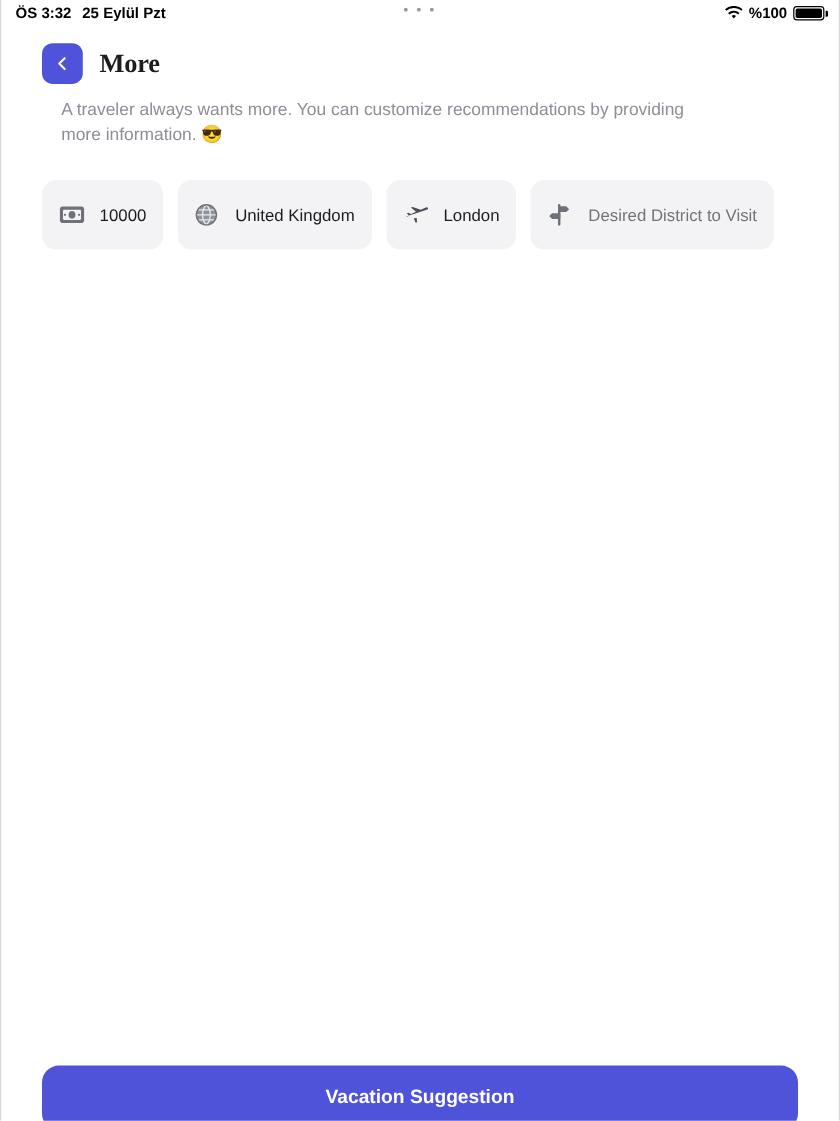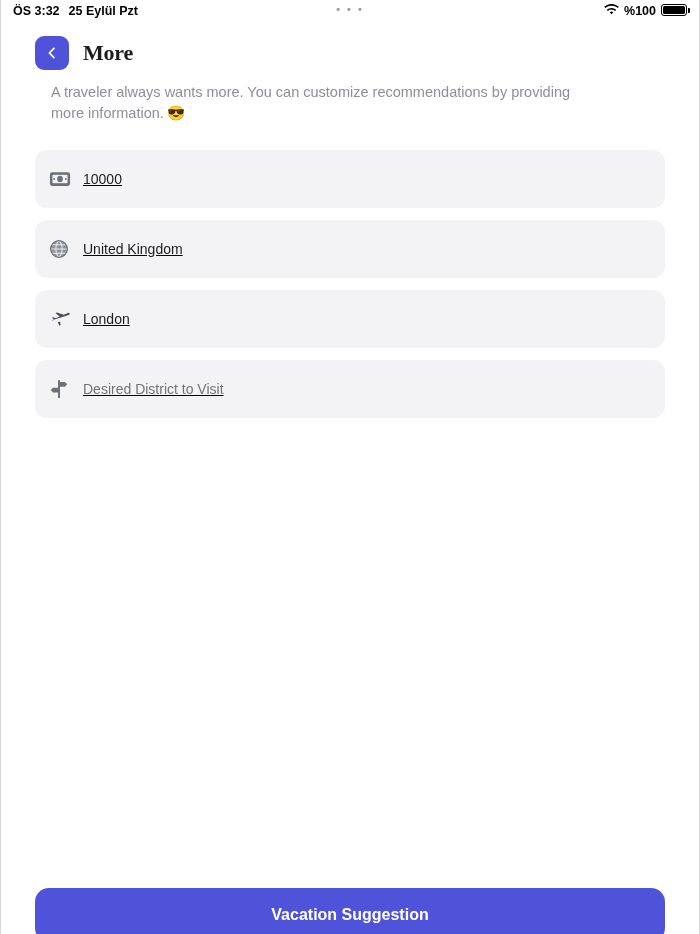--- a/index.html
+++ b/index.html
@@ -36,21 +36,21 @@
     left: 50%;
     transform: translateX(-50%);
     letter-spacing: 2px;
     color: #9a9a9a;
     font-size: 11px;
     top: 3px;
   }
   .status-right {
     margin-left: auto;
     display: flex;
-    align-items: flex-start;
+    align-items: center;
     gap: 5px;
     font-size: 12.5px;
     font-weight: bold;
   }
   .wifi-icon { display: inline-block; width: 15px; height: 12px; }
   .battery {
     width: 26px;
     height: 12px;
     border: 1.3px solid #000;
     border-radius: 3px;
@@ -108,23 +108,22 @@
     line-height: 21px;
     color: #8e8e96;
     max-width: 620px;
   }
 
   
   .fields {
     margin-top: 26px;
     padding: 0 34px;
     display: flex;
-    flex-direction: column;
+    flex-direction: row;
     gap: 12px;
-    text-decoration: underline;
   }
   .field {
     height: 58px;
     background: #f3f3f5;
     border-radius: 12px;
     display: flex;
     align-items: center;
     padding: 0 14px;
     cursor: text;
   }

